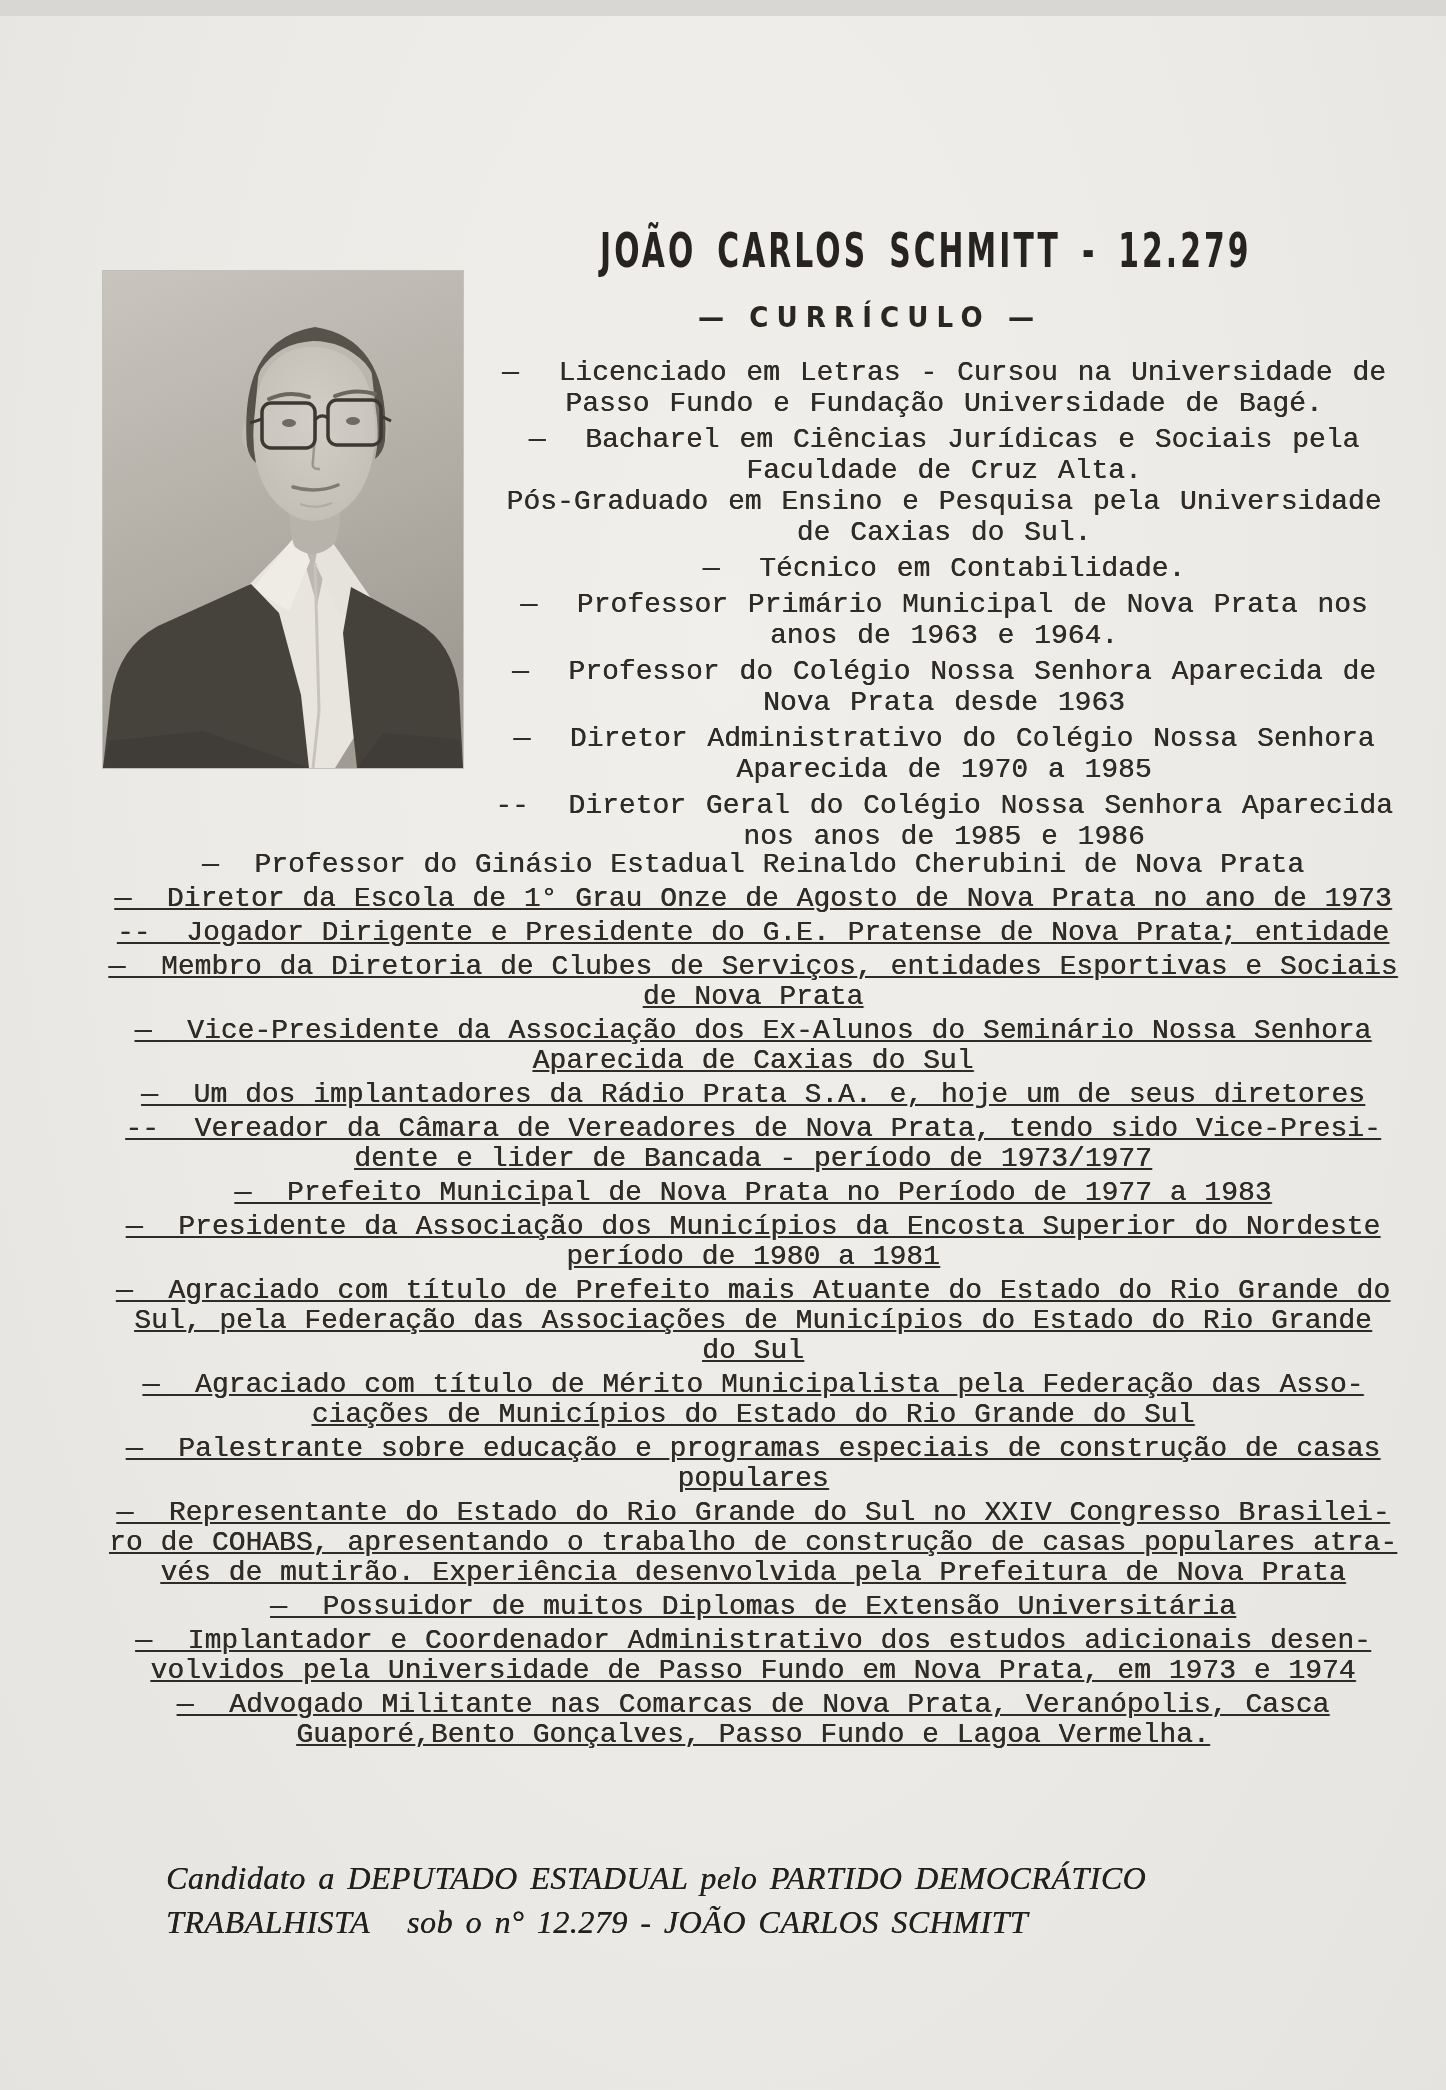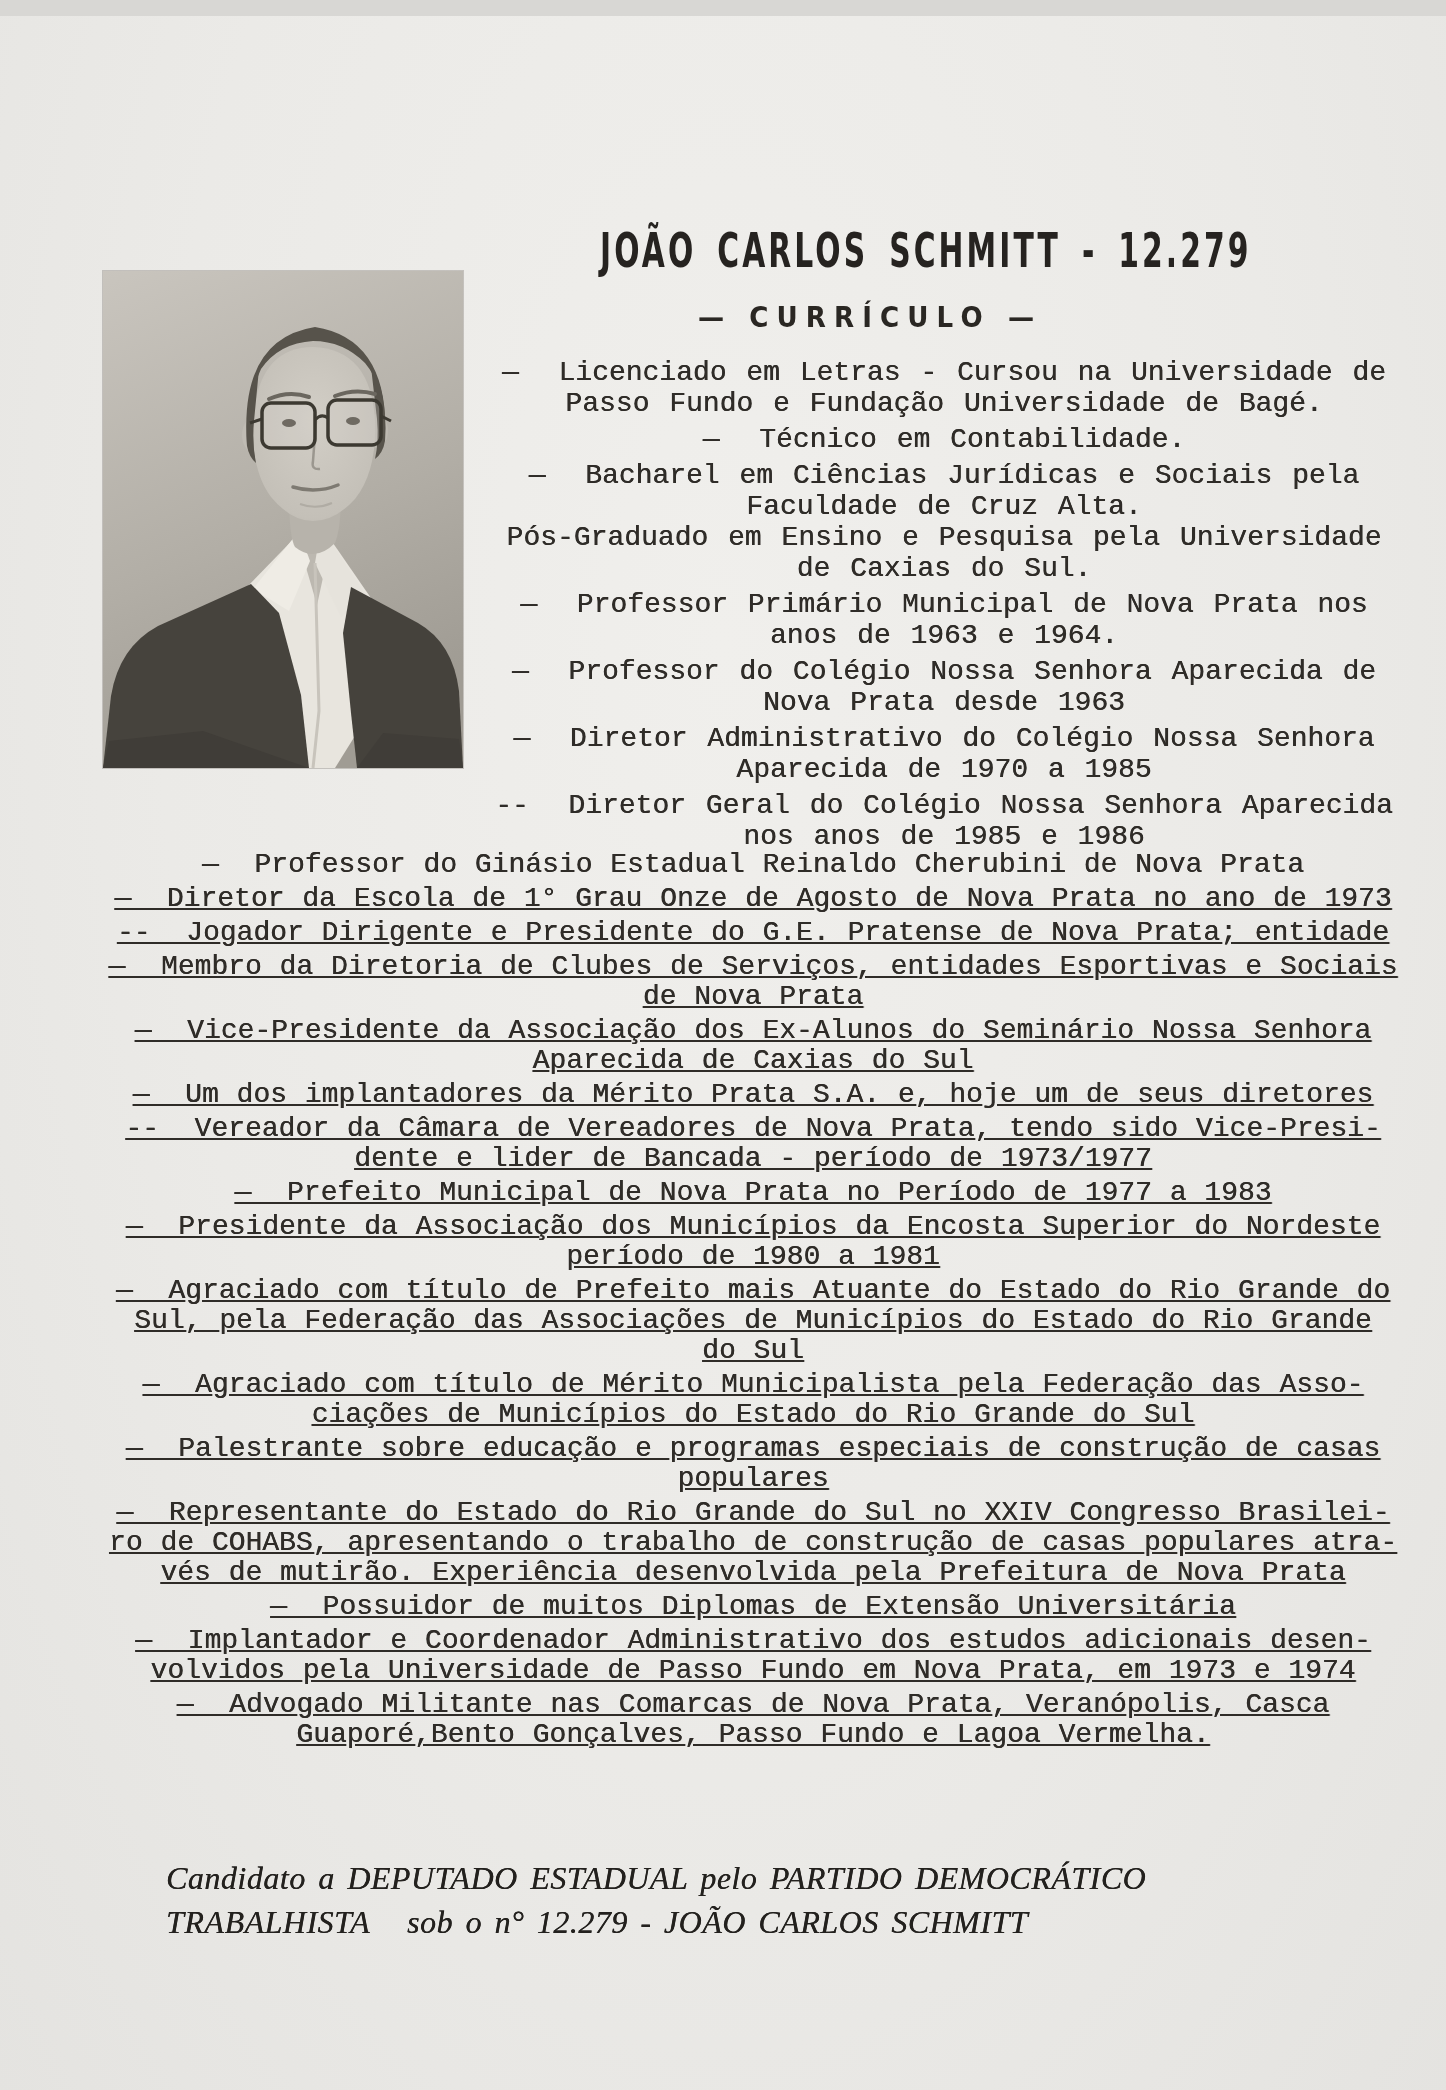--- a/index.html
+++ b/index.html
@@ -126,29 +126,29 @@
       </g>
     </svg>
   </div>
 
   <div class="cv-block col">
       <div class="cv-item">
         <div class="cv-line">—  Licenciado em Letras - Cursou na Universidade de</div>
         <div class="cv-line">Passo Fundo e Fundação Universidade de Bagé.</div>
       </div>
       <div class="cv-item">
-        <div class="cv-line">—  Técnico em Contabilidade.</div>
-      </div>
-      <div class="cv-item">
         <div class="cv-line">—  Bacharel em Ciências Jurídicas e Sociais pela</div>
         <div class="cv-line">Faculdade de Cruz Alta.</div>
         <div class="cv-line">Pós-Graduado em Ensino e Pesquisa pela Universidade</div>
         <div class="cv-line">de Caxias do Sul.</div>
       </div>
       <div class="cv-item">
+        <div class="cv-line">—  Técnico em Contabilidade.</div>
+      </div>
+      <div class="cv-item">
         <div class="cv-line">—  Professor Primário Municipal de Nova Prata nos</div>
         <div class="cv-line">anos de 1963 e 1964.</div>
       </div>
       <div class="cv-item">
         <div class="cv-line">—  Professor do Colégio Nossa Senhora Aparecida de</div>
         <div class="cv-line">Nova Prata desde 1963</div>
       </div>
       <div class="cv-item">
         <div class="cv-line">—  Diretor Administrativo do Colégio Nossa Senhora</div>
         <div class="cv-line">Aparecida de 1970 a 1985</div>
@@ -171,21 +171,21 @@
       </div>
       <div class="cv-item">
         <div class="cv-line">—  Membro da Diretoria de Clubes de Serviços, entidades Esportivas e Sociais</div>
         <div class="cv-line">de Nova Prata</div>
       </div>
       <div class="cv-item">
         <div class="cv-line">—  Vice-Presidente da Associação dos Ex-Alunos do Seminário Nossa Senhora</div>
         <div class="cv-line">Aparecida de Caxias do Sul</div>
       </div>
       <div class="cv-item">
-        <div class="cv-line">—  Um dos implantadores da Mérito Prata S.A. e, hoje um de seus diretores</div>
+        <div class="cv-line">—  Um dos implantadores da Rádio Prata S.A. e, hoje um de seus diretores</div>
       </div>
       <div class="cv-item">
         <div class="cv-line">--  Vereador da Câmara de Vereadores de Nova Prata, tendo sido Vice-Presi-</div>
         <div class="cv-line">dente e lider de Bancada - período de 1973/1977</div>
       </div>
       <div class="cv-item">
         <div class="cv-line">—  Prefeito Municipal de Nova Prata no Período de 1977 a 1983</div>
       </div>
       <div class="cv-item">
         <div class="cv-line">—  Presidente da Associação dos Municípios da Encosta Superior do Nordeste</div>

